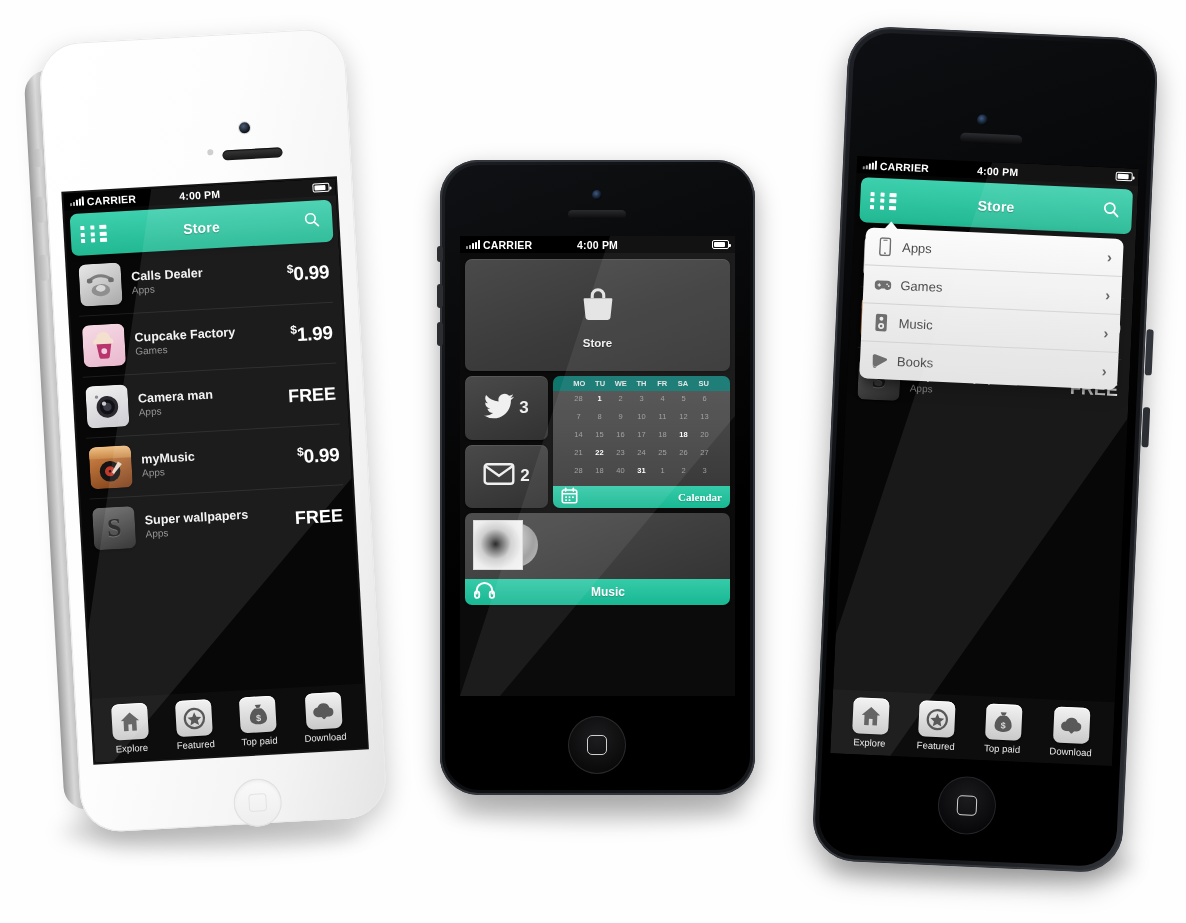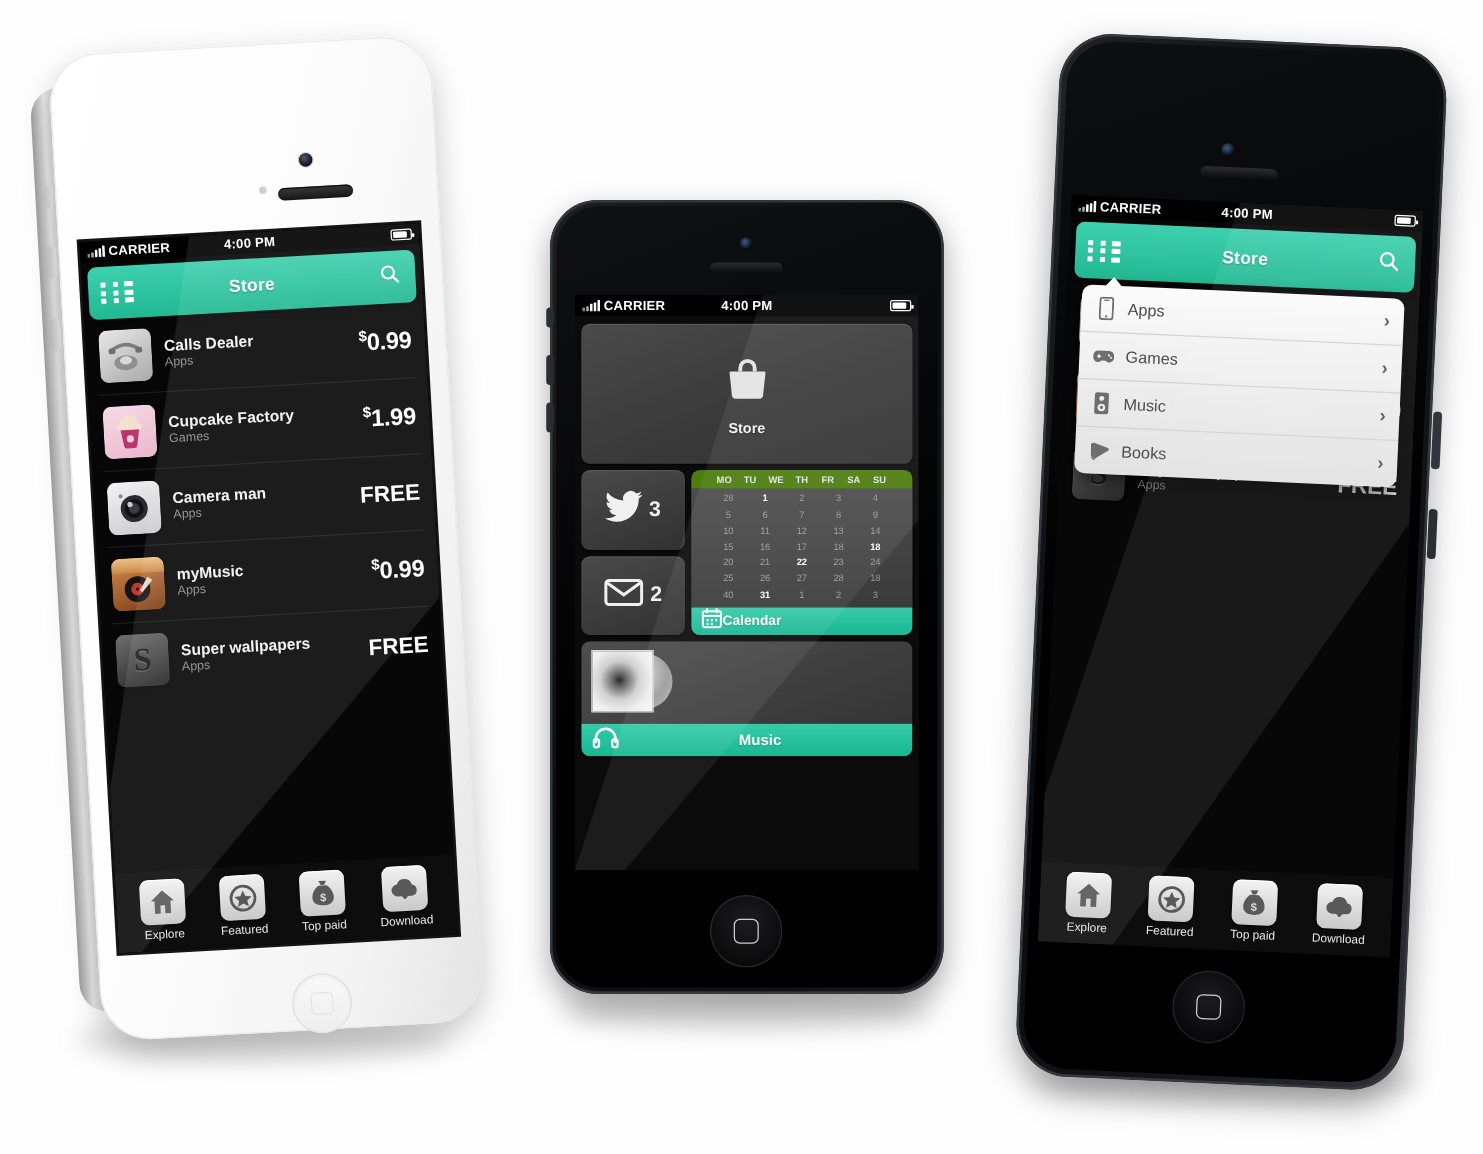--- a/index.html
+++ b/index.html
@@ -101,27 +101,27 @@
           display:flex; flex-direction:column; align-items:center; justify-content:center; gap:5px; }
   .tilelabel { color:#f0f0f0; font-size:11.5px; font-weight:bold; text-shadow:0 1px 1px rgba(0,0,0,.5); }
   .smalltiles { display:flex; flex-direction:column; gap:5px; }
   .smalltile { background:linear-gradient(160deg,#4a4a4a,#313131); border-radius:7px;
                box-shadow:inset 0 1px 0 rgba(255,255,255,.09), 0 1px 2px rgba(0,0,0,.6);
                display:flex; align-items:center; justify-content:center; gap:5px; }
   .badge { color:#f0f0f0; font-size:17px; font-weight:bold; }
 
   .calwrap { flex:1; border-radius:7px; overflow:hidden; background:#2d2d2d;
              box-shadow:0 1px 2px rgba(0,0,0,.6); display:flex; flex-direction:column; }
-  .calhead { display:grid; grid-template-columns:repeat(7,1fr); background:#4d7c0f; padding:3px 16px; }
+  .calhead { display:grid; grid-template-columns:repeat(7,1fr); background:#0f766e; padding:3px 16px; }
   .calhead div { text-align:center; color:#e2e2e2; font-size:7.5px; font-weight:bold; }
-  .calgrid { display:grid; grid-template-columns:repeat(5,1fr); background:linear-gradient(180deg,#4c4c4c,#3a3a3a); padding:2px 15px 3px; flex:1; }
+  .calgrid { display:grid; grid-template-columns:repeat(7,1fr); background:linear-gradient(180deg,#4c4c4c,#3a3a3a); padding:2px 15px 3px; flex:1; }
   .calgrid div { text-align:center; color:#9d9d9d; font-size:7.5px; line-height:11.5px; }
   .calgrid div.hl { color:#fff; font-weight:bold; }
   .calfoot { background:linear-gradient(180deg,#35cba9,#19b793); display:flex; align-items:center; padding:0 8px; height:22px; position:relative;}
-  .calfoot .lbl { flex:1; text-align:left; color:#fff; font-size:11px; font-weight:bold; text-shadow:0 1px 1px rgba(0,0,0,.2);}
+  .calfoot .lbl { flex:1; text-align:right; color:#fff; font-size:11px; font-weight:bold; text-shadow:0 1px 1px rgba(0,0,0,.2);font-family:Liberation Serif, serif;}
 
   .musicwrap { border-radius:7px; overflow:hidden; box-shadow:0 1px 2px rgba(0,0,0,.6); }
   .musictop { background:linear-gradient(160deg,#4e4e4e,#343434); display:flex; align-items:center; gap:9px; padding:7px 8px; }
   .albumart { width:52px;height:52px; flex:none; position:relative; }
   .albumart .disc{ position:absolute; right:-13px; top:3px; width:44px;height:44px;border-radius:50%;
                    background:radial-gradient(circle at 35% 35%, #e6e6e6, #9b9b9b 60%, #bdbdbd);}
   .albumart .cover{ position:absolute; left:0;top:0; width:50px;height:50px; z-index:2;
                     background:radial-gradient(circle at 45% 48%, #2a2a2a 0%, #6f6f6f 16%, #cfcfcf 42%, #eeeeee 70%, #f7f7f7 100%);
                     border:1px solid #d9d9d9;}
   .musicmeta { flex:1; text-align:center; }

